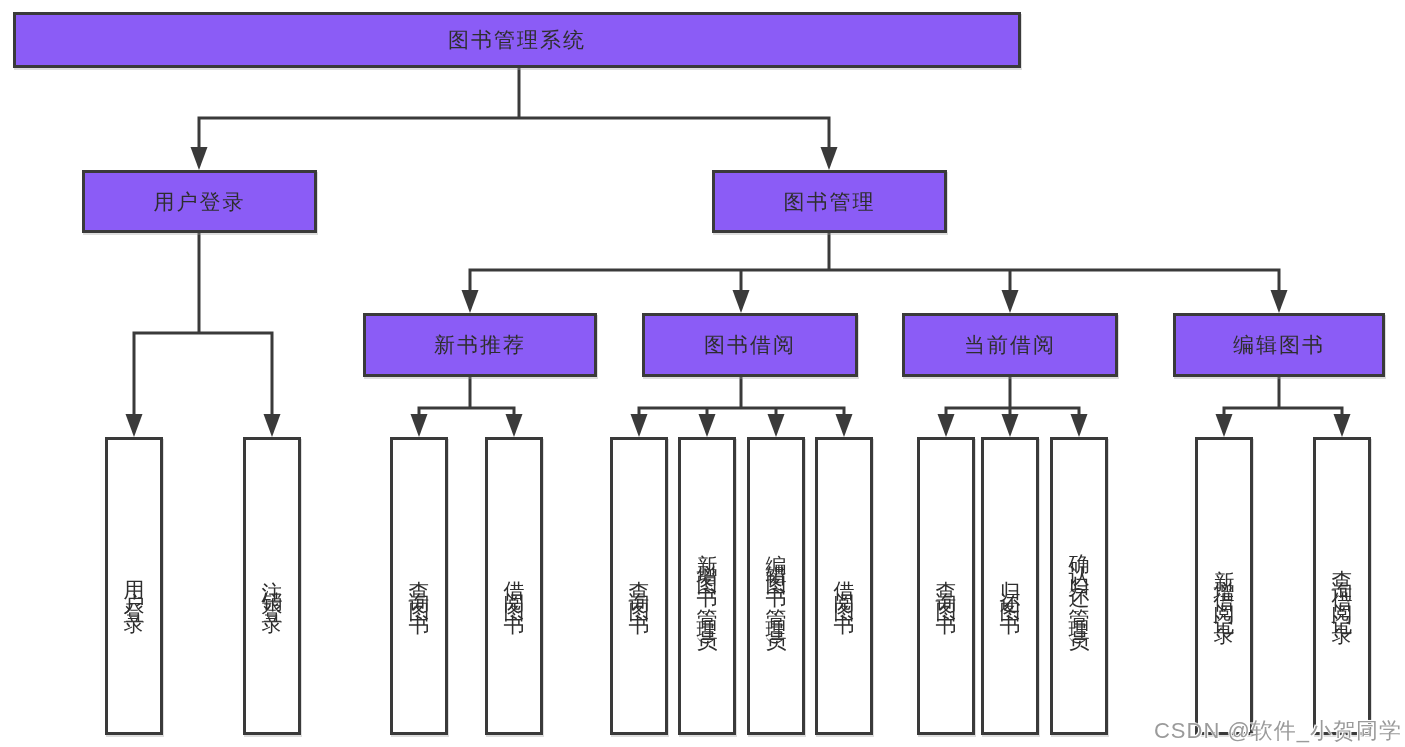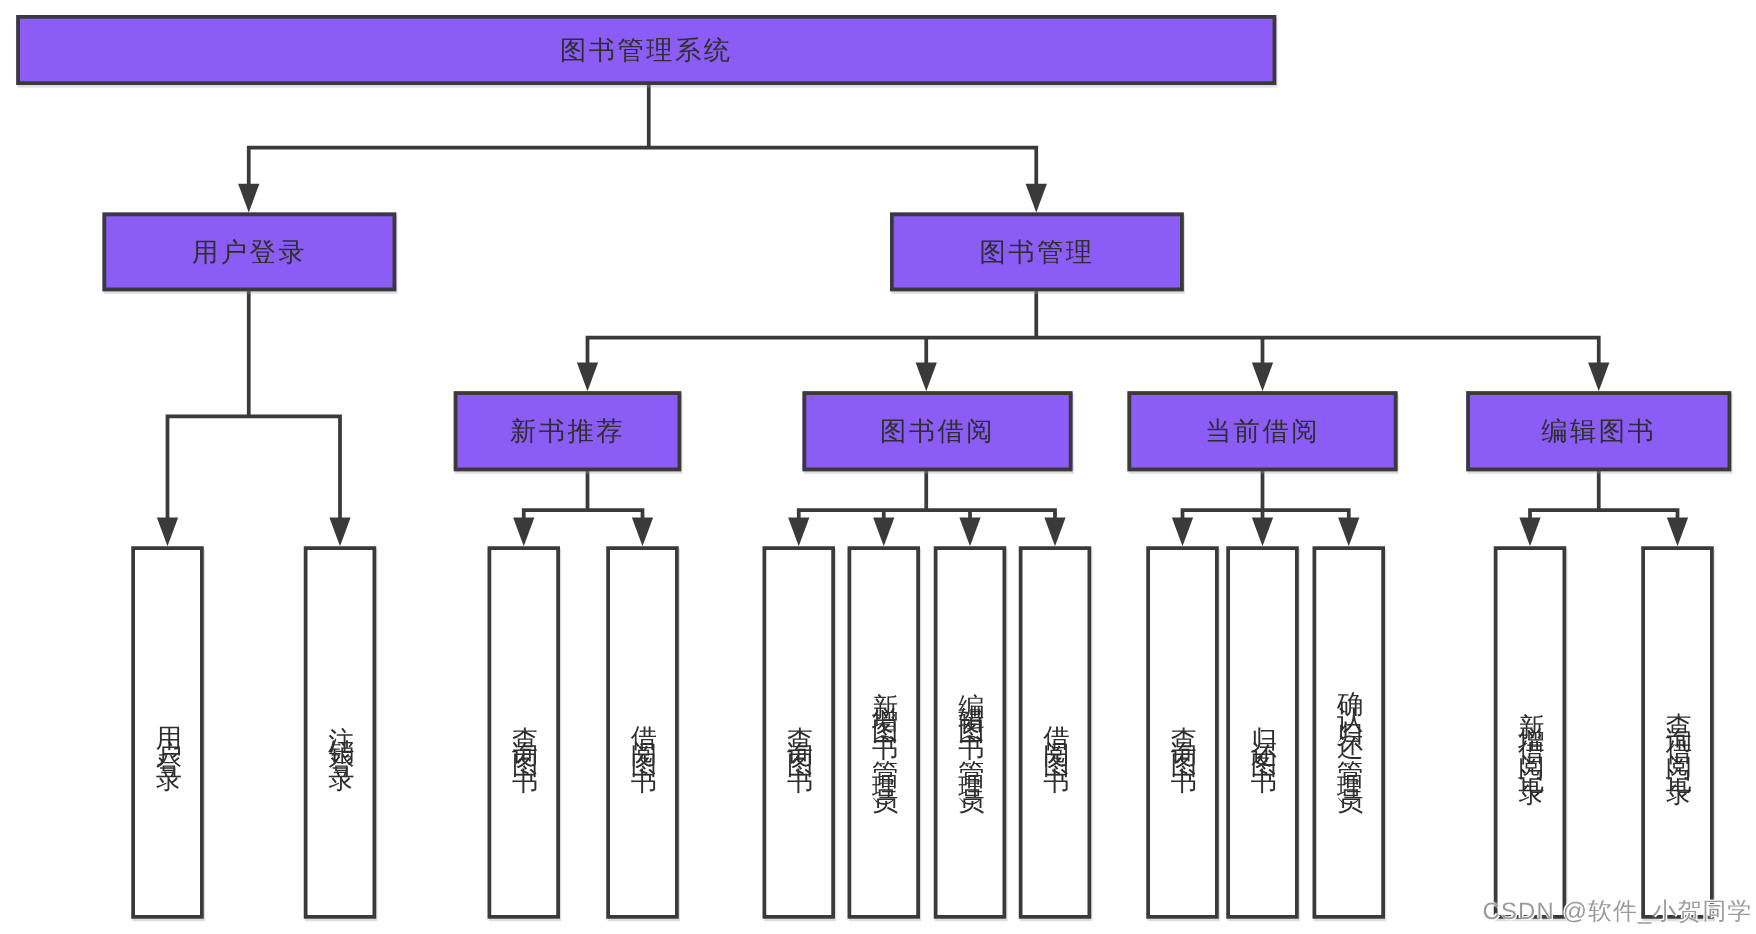--- a/index.html
+++ b/index.html
@@ -27,21 +27,21 @@
     background:#ffffff;
     border:3px solid #3a3a3a;
     display:flex;align-items:center;justify-content:center;
     writing-mode:vertical-lr;
     font-size:21px;letter-spacing:11px;color:#2e2e2e;
     box-shadow:1px 2px 0 rgba(160,160,160,0.35);
   }
   #watermark{
     position:absolute;z-index:3;
     right:3px;top:716px;
-    font-size:19px;letter-spacing:1px;
+    font-size:22px;letter-spacing:1px;
     color:#9b9b9b;
     text-shadow:0 0 2px #ffffff,1px 1px 0 #ffffff,-1px -1px 0 #ffffff;
     white-space:nowrap;
   }
 </style>
 </head>
 <body>
 
 <div id="canvas">
 
@@ -94,21 +94,21 @@
       <polygon points="1224,437 1215.5,414 1232.5,414"></polygon>
       <polygon points="1342,437 1333.5,414 1350.5,414"></polygon>
     </g>
   </svg>
 
   <div class="hnode" style="left:13px;top:12px;width:1008px;height:56px;">图书管理系统</div>
 
   <div class="hnode" style="left:82px;top:170px;width:235px;height:63px;">用户登录</div>
   <div class="hnode" style="left:712px;top:170px;width:235px;height:63px;">图书管理</div>
 
-  <div class="hnode" style="left:363px;top:313px;width:182px;height:64px;">新书推荐</div>
+  <div class="hnode" style="left:363px;top:313px;width:234px;height:64px;">新书推荐</div>
   <div class="hnode" style="left:642px;top:313px;width:216px;height:64px;">图书借阅</div>
   <div class="hnode" style="left:902px;top:313px;width:216px;height:64px;">当前借阅</div>
   <div class="hnode" style="left:1173px;top:313px;width:212px;height:64px;">编辑图书</div>
 
   <div class="leaf" style="left:105px;">用户登录</div>
   <div class="leaf" style="left:243px;">注销登录</div>
   <div class="leaf" style="left:390px;">查询图书</div>
   <div class="leaf" style="left:485px;">借阅图书</div>
   <div class="leaf" style="left:610px;">查询图书</div>
   <div class="leaf" style="left:678px;">新增图书（管理员）</div>

